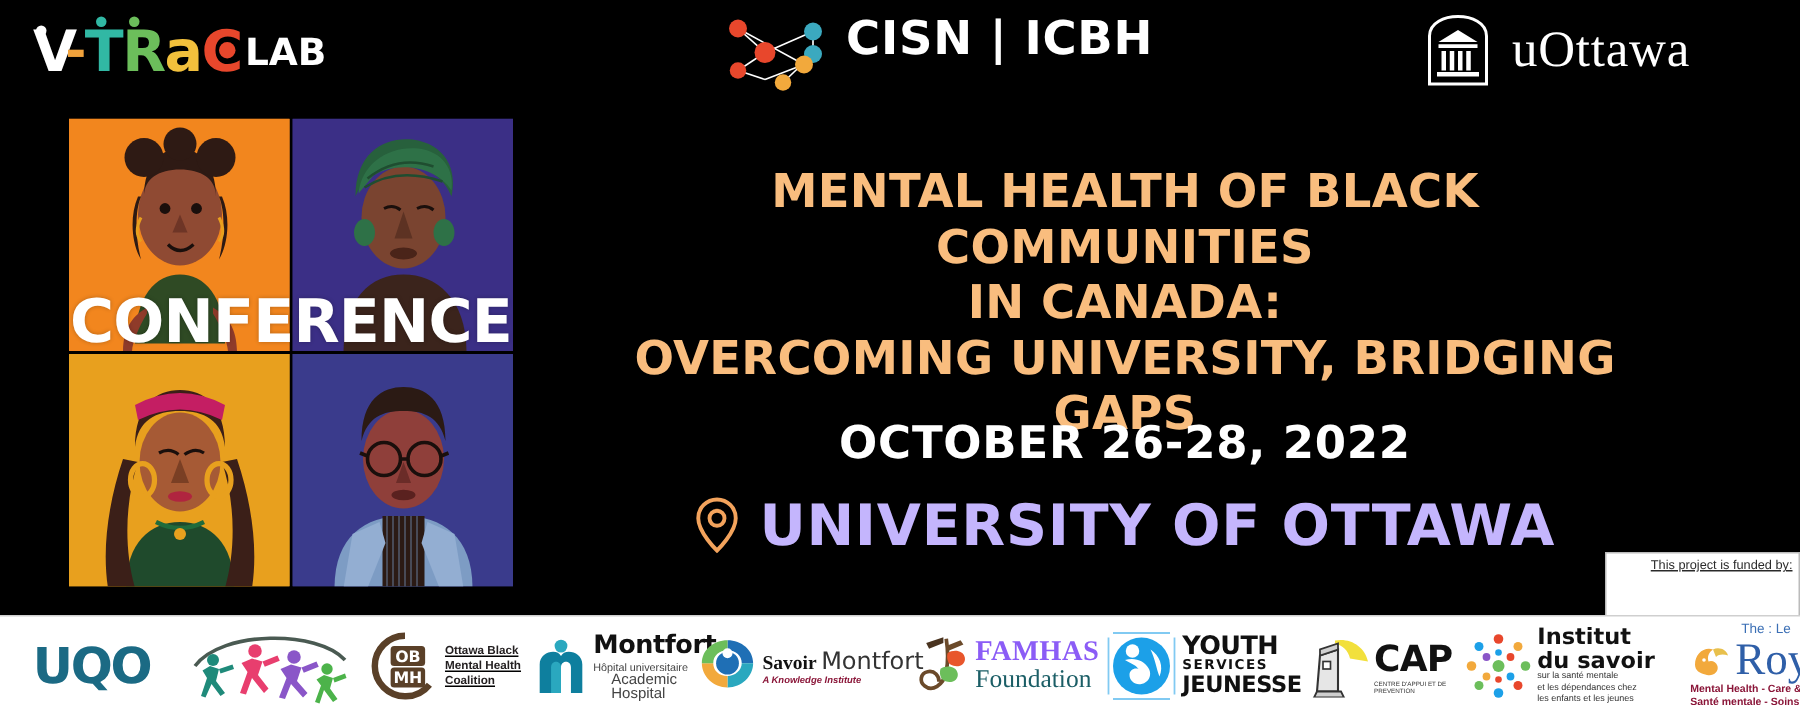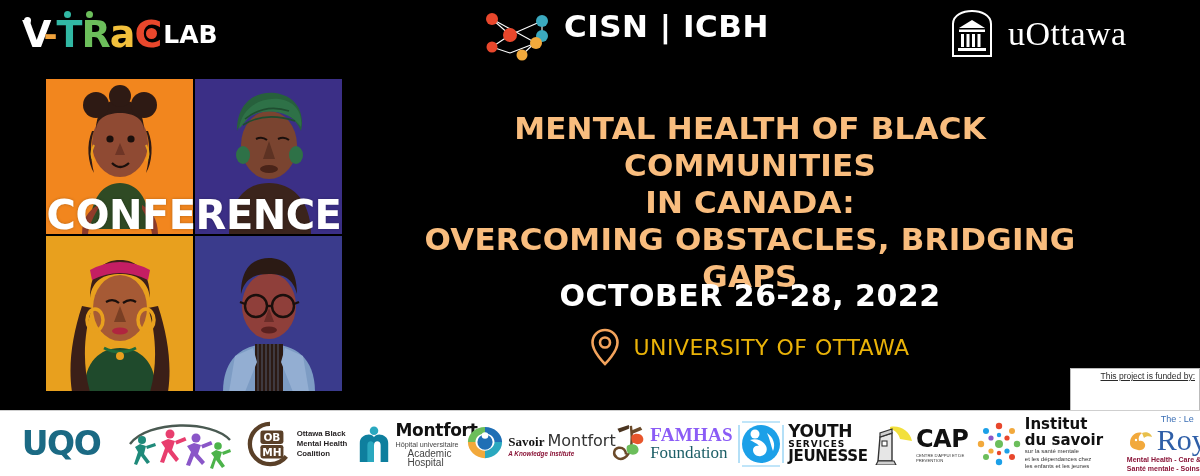--- a/index.html
+++ b/index.html
@@ -119,22 +119,22 @@
     color: #ffffff; font-weight: 700;
     font-size: 30px; letter-spacing: 0.5px;
     font-family: "DejaVu Sans", sans-serif;
   }
   #venue-line {
     position: absolute; left: 390px; top: 328px;
     width: 720px;
     display: flex; align-items: center; justify-content: center; gap: 13px;
   }
   #venue-text {
-    color: #eab308; font-weight: 400;
-    font-size: 22px; letter-spacing: 0.5px;
+    color: #c4b5fd; font-weight: 700;
+    font-size: 38px; letter-spacing: 0.5px;
     font-family: "DejaVu Sans", sans-serif;
   }
 
   
   #funder-box {
     position: absolute; right: 0px; top: 368px;
     width: 130px; height: 44px;
     background: #ffffff; border: 1px solid #bbb;
     padding: 2px 4px;
     display: flex; flex-direction: column;
@@ -167,21 +167,21 @@
   #uqo-text {
     color: #1b6a84; font-weight: 700; font-size: 33px;
     letter-spacing: -1.5px;
     font-family: "DejaVu Sans", sans-serif;
   }
 
   
   #sp-runners { width: 115px; }
 
   
-  #sp-obmh { width: 120px; gap: 4px; }
+  #sp-obmh { width: 120px; gap: 4px; text-decoration: underline; }
   #obmh-mark { width: 46px; height: 46px; flex: none; }
   #obmh-text {
     color: #231f20; font-size: 7.8px; font-weight: 700; line-height: 10px;
     font-family: "Liberation Sans", sans-serif;
   }
 
   
   #sp-montfort { width: 120px; gap: 5px; }
   #montfort-mark { width: 34px; height: 36px; flex: none; }
   #montfort-name {
@@ -389,21 +389,21 @@
         <ellipse cx="74" cy="94" rx="8" ry="3.5" fill="#5a211f"></ellipse>
       </svg>
     </div>
   </div>
 
   <div id="conference-word">CONFERENCE</div>
 
   <div id="title-block">
     <div class="t-line">MENTAL HEALTH OF BLACK COMMUNITIES</div>
     <div class="t-line">IN CANADA:</div>
-    <div class="t-line">OVERCOMING OBSTACLES, BRIDGING</div>
+    <div class="t-line">OVERCOMING UNIVERSITY, BRIDGING</div>
     <div class="t-line">GAPS</div>
   </div>
 
   <div id="date-line">OCTOBER 26-28, 2022</div>
 
   <div id="venue-line">
     <svg width="30" height="38" viewBox="0 0 30 38">
       <path d="M15 2 C8 2 2.5 7.5 2.5 14.5 C2.5 24 15 36 15 36 C15 36 27.5 24 27.5 14.5 C27.5 7.5 22 2 15 2 Z" fill="none" stroke="#f3a35c" stroke-width="2.6"></path>
       <circle cx="15" cy="14.5" r="5" fill="none" stroke="#f3a35c" stroke-width="2.6"></circle>
     </svg>

